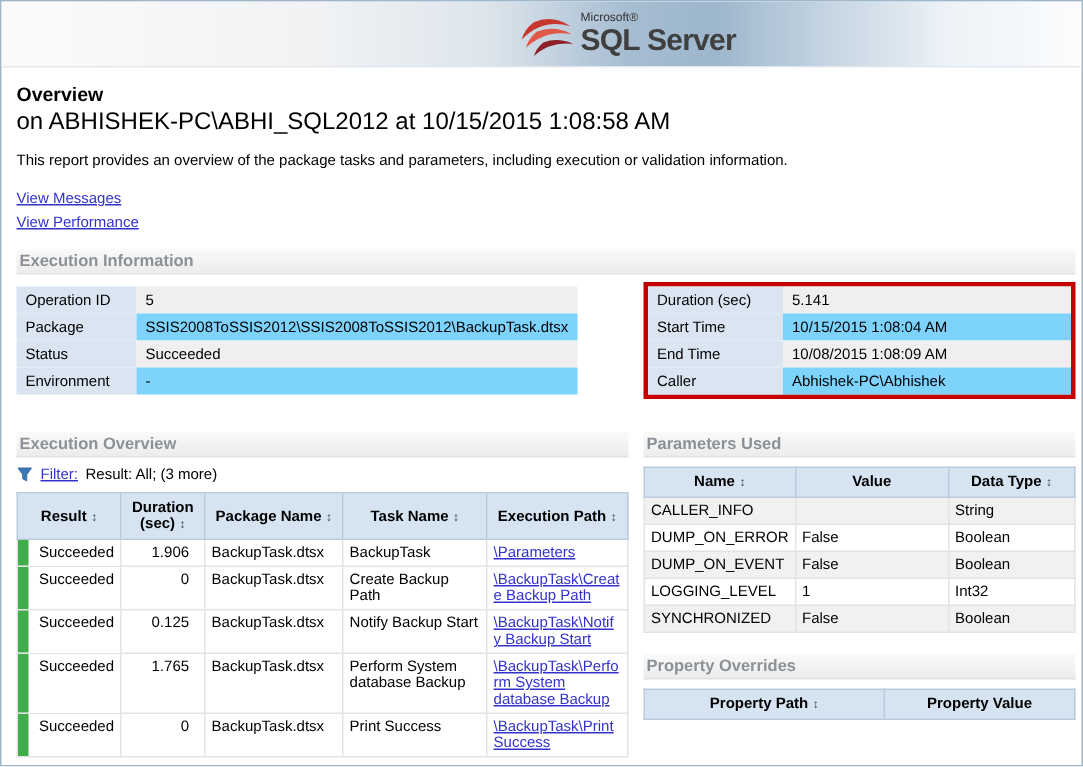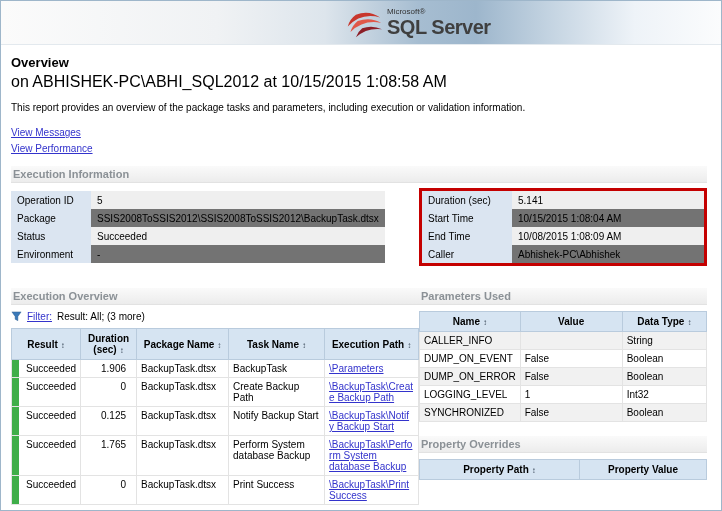--- a/index.html
+++ b/index.html
@@ -20,21 +20,21 @@
       #9db6cc 66%, #c3d3e1 76%, #eef3f8 88%, #fbfcfd 100%);
     border-bottom:1px solid #e3e9ee;
     position:relative;
   }
   .logo { position:absolute; left:345px; top:3px; display:flex; align-items:center; gap:5px; }
   .logo-swoosh { width:36px; height:36px; }
   .logo-text { line-height:1; }
   .logo-ms { font-size:8px; color:#333; margin-bottom:1px; }
   .logo-product { font-size:20px; font-weight:bold; color:#3f3f3f; letter-spacing:-0.5px; }
   
-  .content { padding:6px 14px 0 10px; }
+  .content { padding:6px 4px 0 10px; }
   .title { font-size:13px; font-weight:bold; margin-top:4px; }
   .subtitle { font-size:16px; margin-top:3px; }
   .description { font-size:10px; margin-top:11px; }
   a.report-link { display:block; width:max-content; font-size:10px; color:var(--link-blue); text-decoration:underline; cursor:pointer; }
   a.report-link.first { margin-top:14px; }
   a.report-link.second { margin-top:5px; }
   
   .section-bar {
     margin-top:12px; height:17px; line-height:17px;
     padding-left:2px;
@@ -43,21 +43,21 @@
     border-bottom:1px solid #e2e2e2;
     font-weight:bold;
   }
   .section-bar.full { width:100%; }
   
   .info-row { display:flex; justify-content:space-between; margin-top:5px; align-items:center; }
   table.kv-table { border-collapse:collapse; font-size:10px; }
   table.kv-table td { height:18px; padding:2px 6px; vertical-align:middle; }
   table.kv-table td.k { background:#dbe5f1; width:80px; }
   table.kv-table.right-info td.k { width:90px; }
-  table.kv-table td.v { background:#737373; }
+  table.kv-table td.v { background:#7dd3fc; }
   table.kv-table tr:nth-child(odd) td.v { background:#efefef; }
   table.kv-table.left-info td.v { width:272px; }
   table.kv-table.right-info td.v { width:192px; }
   .red-box { border:3px solid var(--annotation-red); }
   
   .columns { display:flex; justify-content:space-between; margin-top:10px; align-items:flex-start; }
   .col-left { width:408px; }
   .col-right { width:288px; }
   
   .filter-row { display:flex; align-items:center; gap:5px; margin:6px 0 6px 0; font-size:10px; }
@@ -251,26 +251,26 @@
             <th><span>Name</span><span class="sort-icon"></span></th>
             <th><span>Value</span></th>
             <th><span>Data Type</span><span class="sort-icon"></span></th>
           </tr>
           <tr>
             <td>CALLER_INFO</td>
             <td></td>
             <td>String</td>
           </tr>
           <tr>
-            <td>DUMP_ON_EVENT</td>
+            <td>DUMP_ON_ERROR</td>
             <td>False</td>
             <td>Boolean</td>
           </tr>
           <tr>
-            <td>DUMP_ON_ERROR</td>
+            <td>DUMP_ON_EVENT</td>
             <td>False</td>
             <td>Boolean</td>
           </tr>
           <tr>
             <td>LOGGING_LEVEL</td>
             <td>1</td>
             <td>Int32</td>
           </tr>
           <tr>
             <td>SYNCHRONIZED</td>

